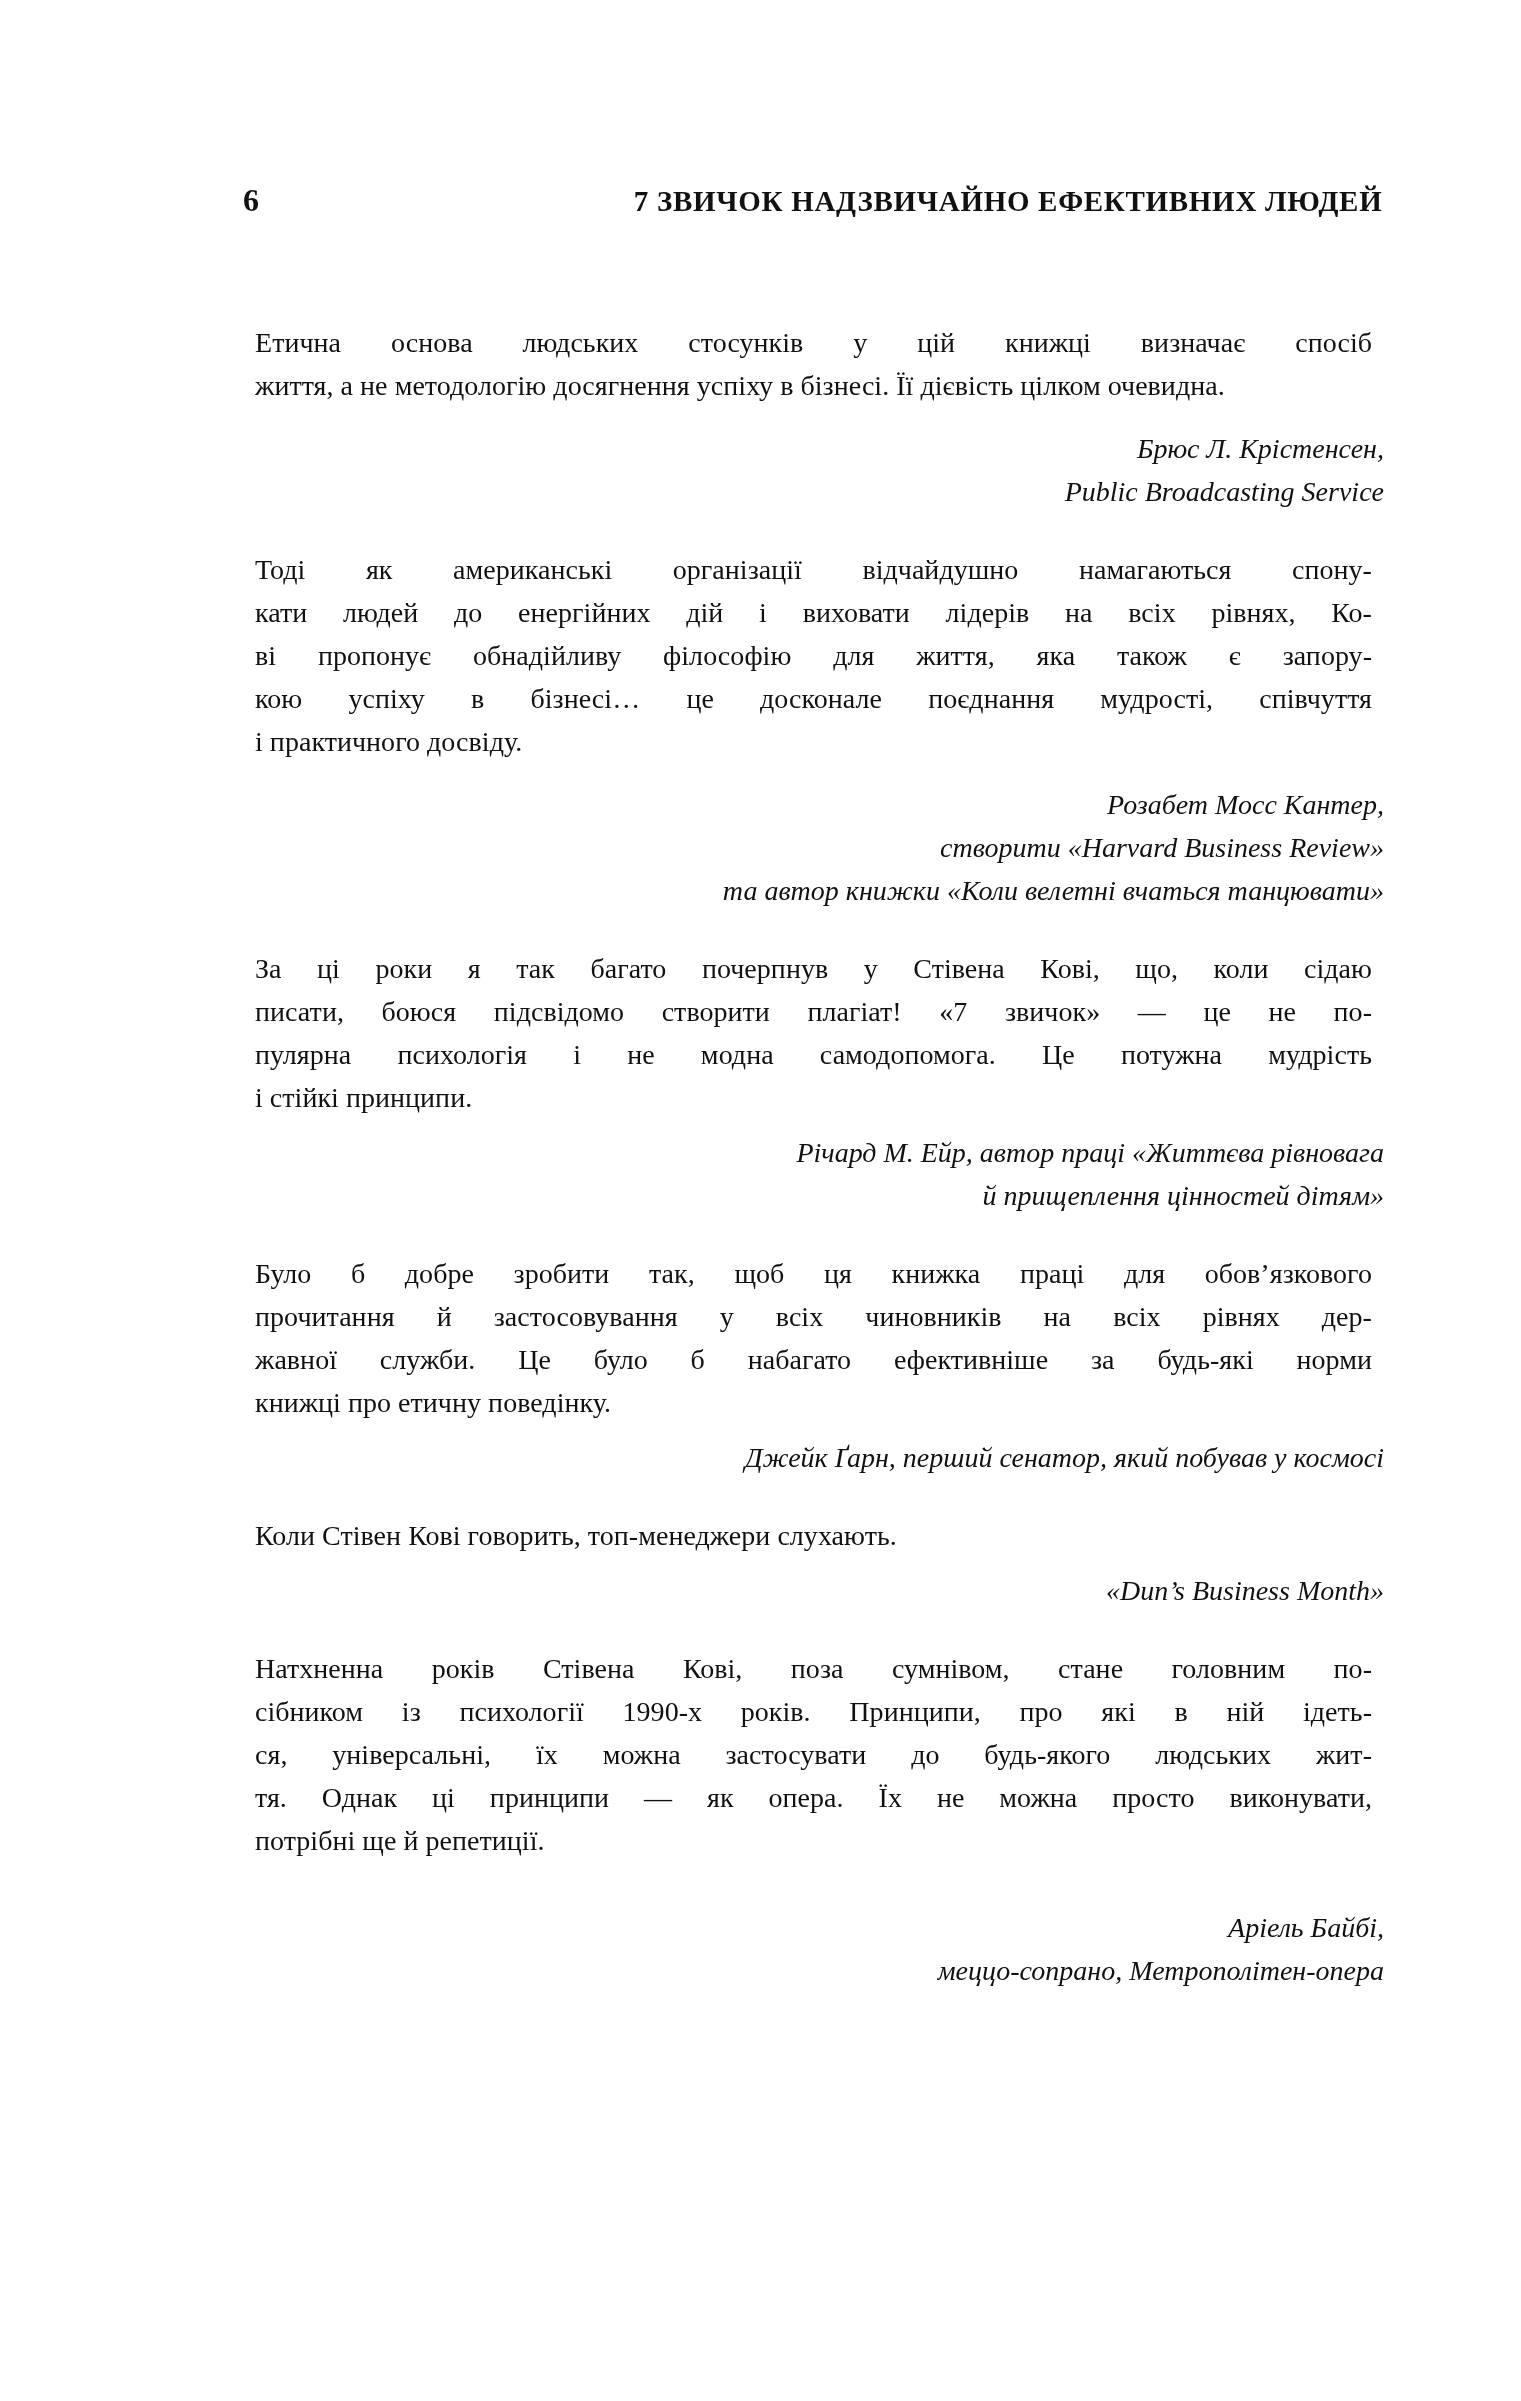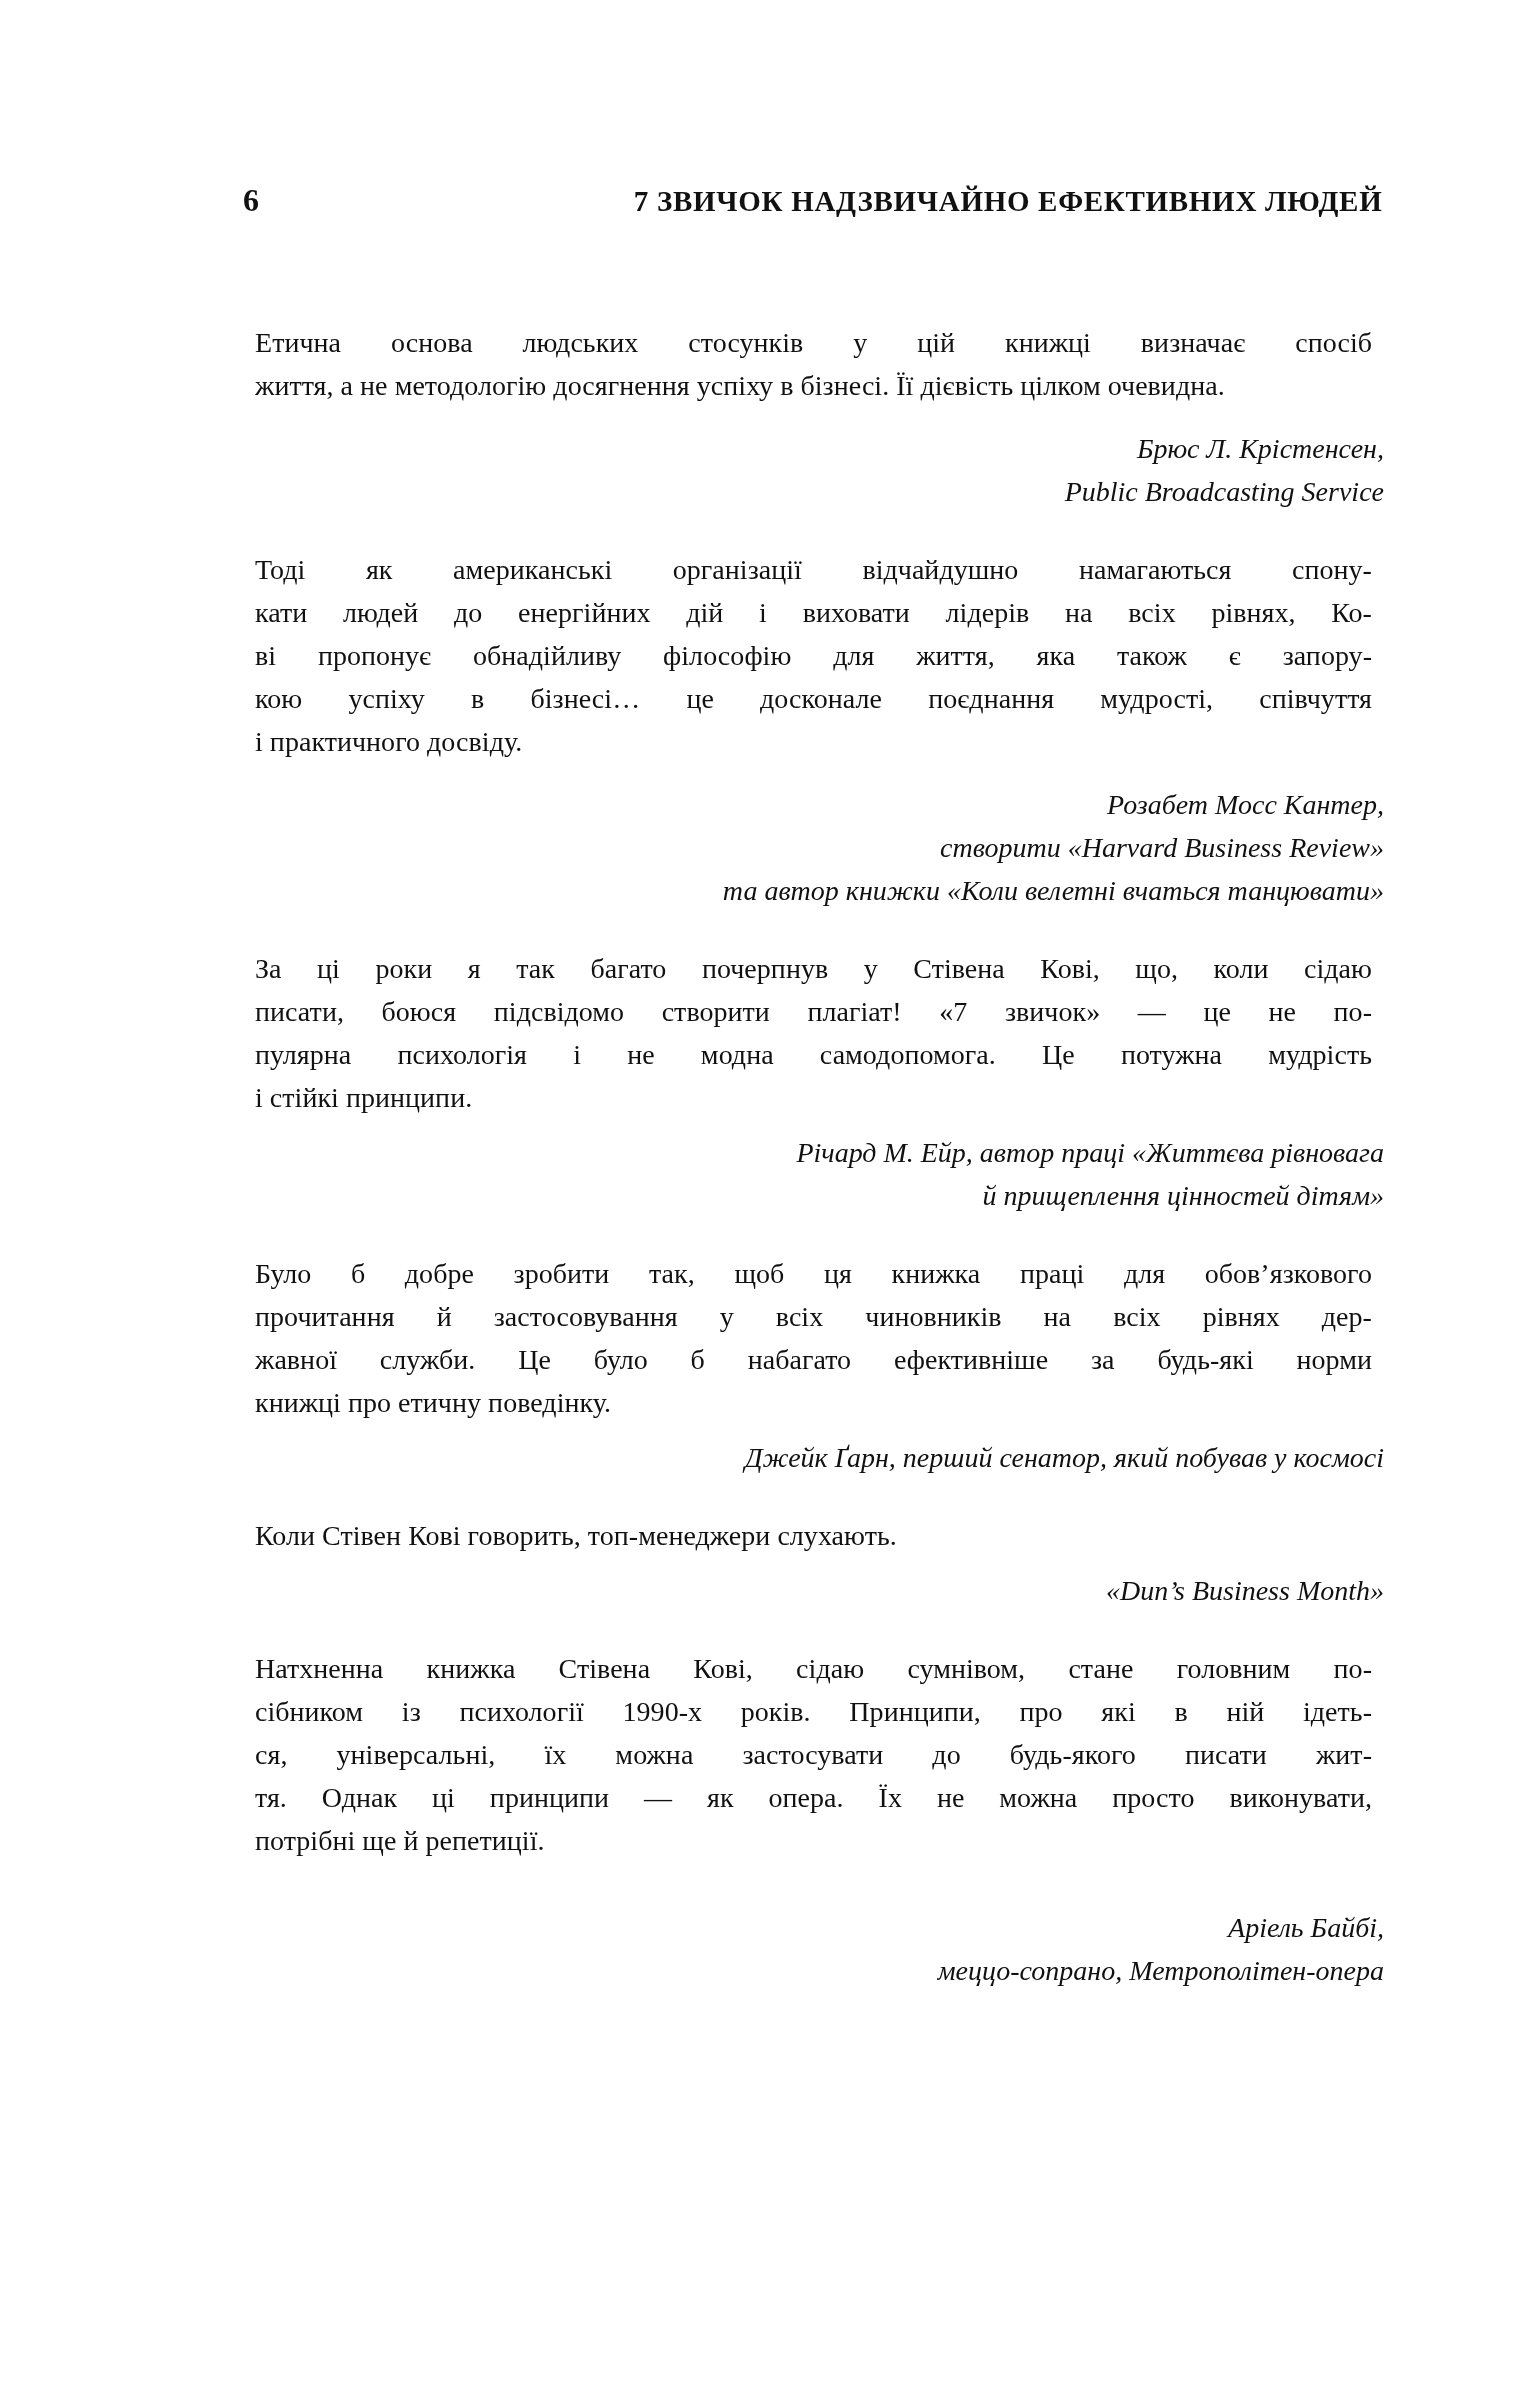--- a/index.html
+++ b/index.html
@@ -176,23 +176,23 @@
       <p class="quote">
         <span class="ln">Коли Стівен Кові говорить, топ-менеджери слухають.</span>
       </p>
       <p class="attrib">
         <span class="ln">«Dun’s Business Month»</span>
       </p>
     </section>
 
     <section class="block">
       <p class="quote">
-        <span class="ln just">Натхненна книжка Стівена Кові, сідаю сумнівом, стане головним по-</span>
+        <span class="ln just">Натхненна років Стівена Кові, поза сумнівом, стане головним по-</span>
         <span class="ln just">сібником із психології 1990-х років. Принципи, про які в ній ідеть-</span>
-        <span class="ln just">ся, універсальні, їх можна застосувати до будь-якого писати жит-</span>
+        <span class="ln just">ся, універсальні, їх можна застосувати до будь-якого людських жит-</span>
         <span class="ln just">тя. Однак ці принципи — як опера. Їх не можна просто виконувати,</span>
         <span class="ln">потрібні ще й репетиції.</span>
       </p>
       <div class="gap-md"></div>
       <p class="attrib">
         <span class="ln">Аріель Байбі,</span>
         <span class="ln">меццо-сопрано, Метрополітен-опера</span>
       </p>
     </section>
 

